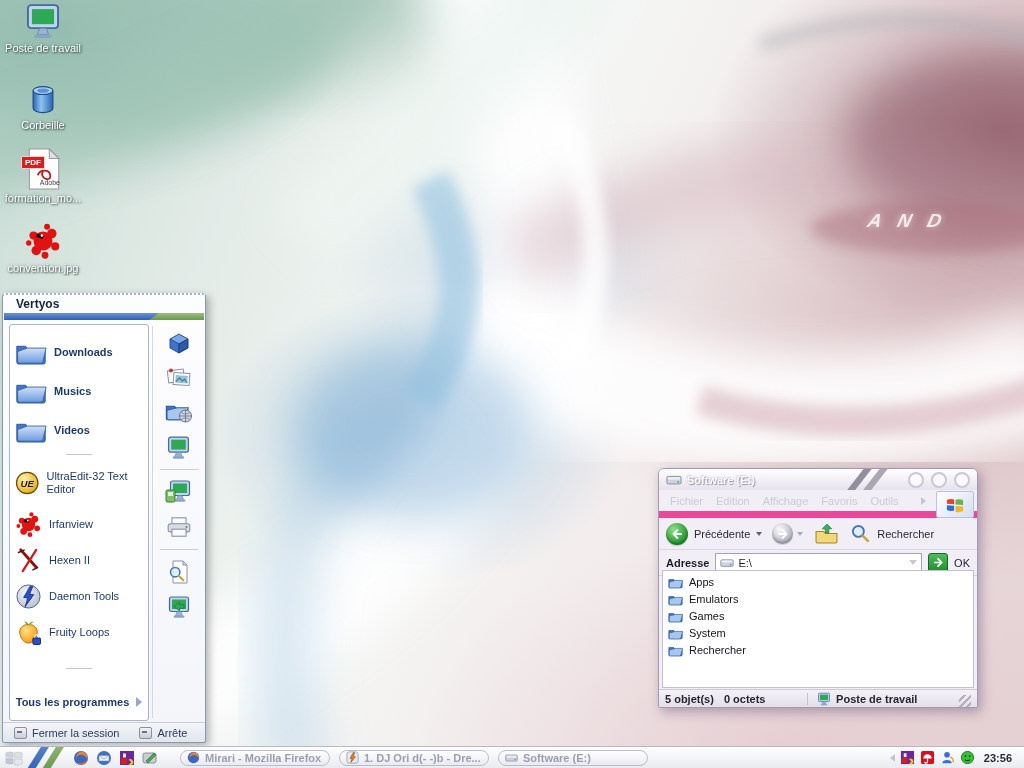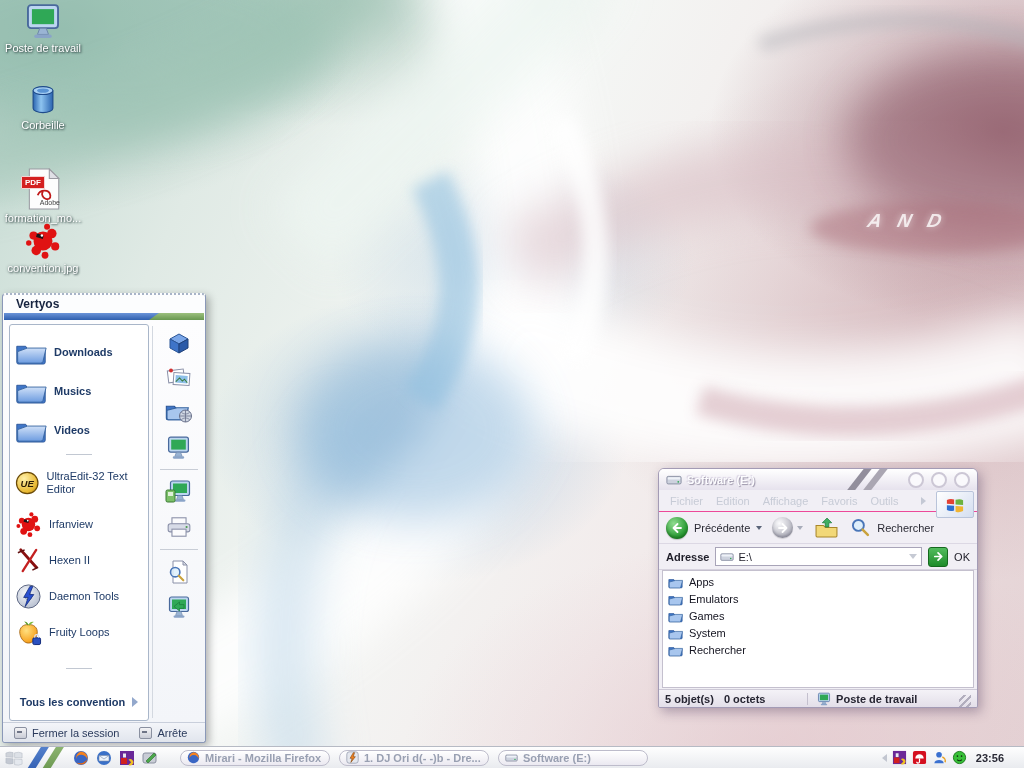--- a/index.html
+++ b/index.html
@@ -20,21 +20,21 @@
   .wp-and{position:absolute;left:868px;top:210px;color:rgba(255,255,255,.78);
     font-style:italic;font-weight:bold;font-size:19px;letter-spacing:16px;
     transform:skewX(-14deg);text-shadow:0 0 7px rgba(255,255,255,.6);}
 
   
   .desk-icon{position:absolute;width:86px;display:flex;flex-direction:column;align-items:center;gap:2px;cursor:default;}
   .desk-icon .lbl{font-size:11px;color:#fff;text-align:center;line-height:1.15;
     text-shadow:1px 1px 2px rgba(45,65,65,.95),0 0 3px rgba(45,65,65,.5);}
   #dk-computer{left:0px;top:2px;}
   #dk-corbeille{left:0px;top:84px;}
-  #dk-pdf{left:0px;top:168px;}
+  #dk-pdf{left:0px;top:148px;}
   #dk-image{left:0px;top:222px;}
   .pdf-wrap{position:relative;width:36px;height:42px;}
   .pdf-badge{position:absolute;left:-4px;top:8px;background:#d42020;color:#fff;font-weight:bold;
     font-size:8px;padding:0 3px;line-height:11px;border:1px solid #f3d3d3;border-radius:1px;}
   .pdf-adobe{position:absolute;right:1px;bottom:4px;color:#444;font-size:7px;}
 
   
   #start-menu{position:absolute;left:2px;top:293px;width:202px;height:447px;background:#fcfdfe;
     border:1px solid #8a98b8;border-top:2px dotted #a8b4c8;border-radius:4px 4px 3px 3px;
     box-shadow:3px 3px 9px rgba(0,0,0,.30);}
@@ -80,21 +80,21 @@
   .tb-circles{margin-left:auto;display:flex;gap:7px;}
   .tb-circle{width:12px;height:12px;border-radius:50%;border:2px solid #ccc7d5;background:#faf9fc;cursor:pointer;}
   .xp-menubar{position:relative;display:flex;align-items:center;gap:13px;padding:0 11px;height:21px;color:#c7cbd6;}
   .xp-menubar .mi{cursor:pointer;}
   .menu-chevron{margin-left:auto;margin-right:40px;width:0;height:0;
     border-left:5px solid #c4c8d4;border-top:4px solid transparent;border-bottom:4px solid transparent;cursor:pointer;}
   .win-logo{position:absolute;right:3px;top:1px;width:36px;height:25px;z-index:3;
     background:linear-gradient(135deg,#ffffff,#d4def0);border:1px solid #b9c4da;border-radius:2px;
     display:flex;align-items:center;justify-content:center;}
   .xp-toolbar{display:flex;align-items:center;height:31px;padding:0 7px;gap:4px;
-    border-top:1px solid #ec4899;border-bottom:1px solid #dcd8e4;}
+    border-top:7px solid #ec4899;border-bottom:1px solid #dcd8e4;}
   .nav-circle{border-radius:50%;display:flex;align-items:center;justify-content:center;cursor:pointer;flex:0 0 auto;}
   .nav-back{width:22px;height:22px;background:radial-gradient(circle at 35% 30%,#8fdc8f,#2e9e38 62%,#1a7a26);
     box-shadow:inset 0 -2px 3px rgba(0,60,0,.4),0 1px 1px rgba(0,0,0,.2);}
   .nav-fwd{width:21px;height:21px;background:radial-gradient(circle at 35% 30%,#fbfbfd,#b9b9c3 65%,#9a9aa6);
     box-shadow:inset 0 -2px 3px rgba(60,60,80,.35),0 1px 1px rgba(0,0,0,.15);}
   .tb-label{font-size:11px;color:#2a2a34;margin:0 2px;}
   .drop-caret{width:0;height:0;border-top:4px solid #5a6478;border-left:3.5px solid transparent;border-right:3.5px solid transparent;cursor:pointer;}
   .xp-addressbar{display:flex;align-items:center;height:25px;padding:0 7px;gap:6px;border-bottom:1px solid #d6d2de;}
   .addr-label{font-weight:bold;font-size:11px;color:#1e1d28;}
   .addr-field{flex:1;height:17px;background:#fff;border:1px solid #a8a4b8;display:flex;align-items:center;
@@ -125,21 +125,21 @@
   .tbs.blue{background:linear-gradient(#5a86d0,#2f5cb0);margin-left:10px;}
   .tbs.green{background:linear-gradient(#92b876,#66944c);}
   .quick-launch{display:flex;align-items:center;gap:7px;padding:0 10px 0 14px;}
   .ql-ico{width:16px;height:16px;cursor:pointer;}
   .task-area{display:flex;gap:9px;margin-left:12px;}
   .task-pill{width:150px;height:16px;border:1px solid #bdbccb;border-radius:9px;cursor:pointer;
     background:linear-gradient(#ffffff,#ebe9f1);display:flex;align-items:center;gap:5px;padding:0 4px 0 6px;
     box-shadow:inset 0 1px 0 #fff;box-sizing:border-box;}
   .task-ico{width:13px;height:13px;flex:0 0 auto;}
   .task-label{font-size:11px;font-weight:bold;color:#99a0b2;white-space:nowrap;overflow:hidden;}
-  .tray{margin-left:auto;display:flex;align-items:center;gap:5px;padding-right:20px;justify-content:center;}
+  .tray{margin-left:auto;display:flex;align-items:center;gap:5px;padding-right:12px;justify-content:center;}
   .tray-chevron{width:0;height:0;border-right:5px solid #c2c6d0;border-top:4px solid transparent;border-bottom:4px solid transparent;cursor:pointer;}
   .tray-ico{width:15px;height:15px;cursor:pointer;}
   .clock{font-size:11px;font-weight:bold;color:#2a2a36;margin-left:4px;}
 </style>
 </head>
 <body>
 
 <div id="screen">
 
   <svg width="0" height="0" style="position:absolute" aria-hidden="true">
@@ -352,21 +352,21 @@
             <path d="M14 6 C9 5 4 9 5 15 C6 21 10 25 14 25 C18 25 22 21 23 15 C24 9 19 5 14 6 Z" fill="url(#gFr)" stroke="#9a5808" stroke-width=".8"></path>
             <path d="M14 6 C13 3.5 11.5 2.5 9.5 2.5 C11 4 12 5 12.5 6.5 Z" fill="#5a9a28"></path>
             <path d="M14 6 C15 3.5 17 2.5 19.5 3 C17.5 4.2 16 5.2 15.5 6.8 Z" fill="#7ab838"></path>
             <rect x="18.5" y="19.5" width="8" height="7" rx="1.5" fill="#2a50c0" stroke="#10287a"></rect>
             <path d="M20.5 19.5 v-1.3 a2 2 0 0 1 4 0 V19.5" fill="none" stroke="#dce2f4" stroke-width="1.2"></path>
           </svg>
           <span class="txt">Fruity Loops</span>
         </div>
         <div class="sm-sep" style="margin-top:auto"></div>
         <div class="sm-allprog">
-          <span>Tous les convention</span>
+          <span>Tous les programmes</span>
           <span class="tri-right"></span>
         </div>
       </div>
       <div class="sm-right">
         <div class="sm-cell">
           <svg width="26" height="26" viewBox="0 0 26 26">
             <path d="M4 10 L13 5 L22 10 L13 15 Z" fill="#7aa6e8" stroke="#2a5596"></path>
             <path d="M4 10 L13 15 L13 24 L4 19 Z" fill="#3e74c8" stroke="#2a5596"></path>
             <path d="M22 10 L13 15 L13 24 L22 19 Z" fill="#2a5aa8" stroke="#1e4078"></path>
           </svg>

